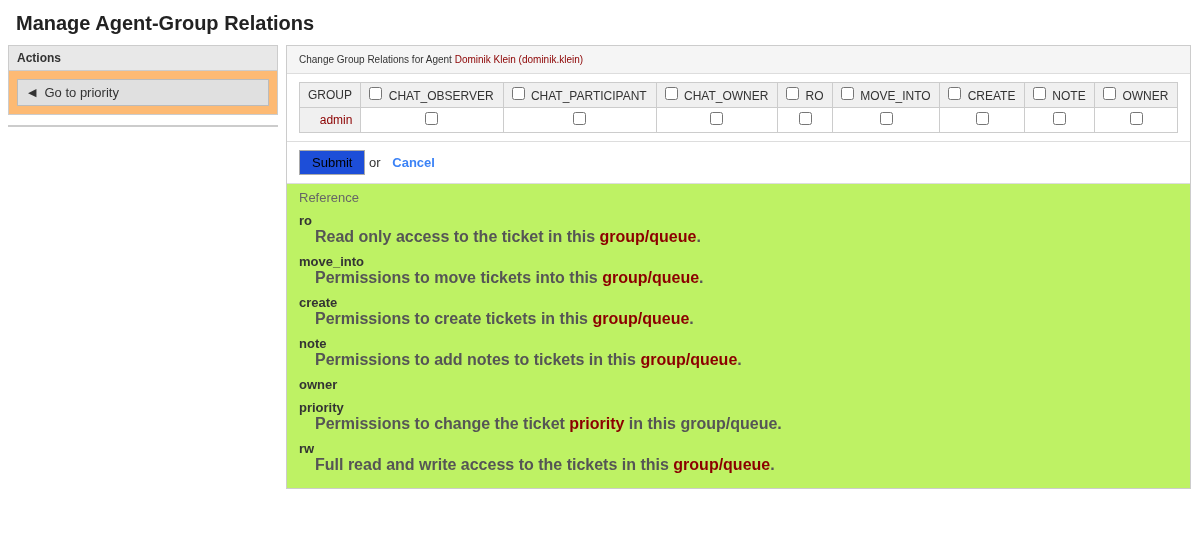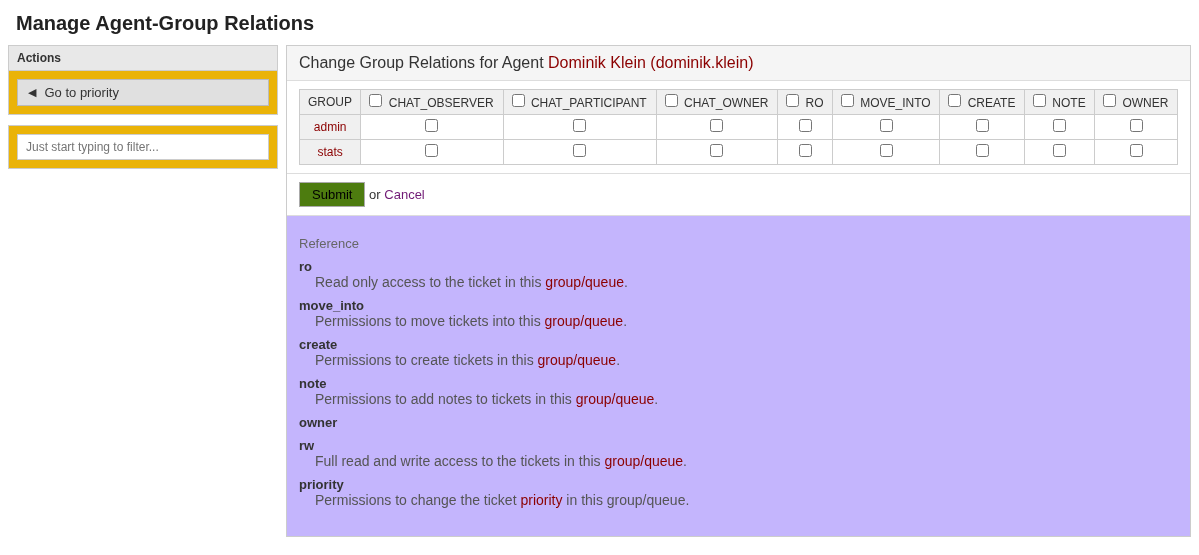--- a/index.html
+++ b/index.html
@@ -19,21 +19,21 @@
       display: flex;
       padding: 0 8px 8px;
       gap: 8px;
     }
     .sidebar {
       width: 270px;
       flex-shrink: 0;
     }
     .sidebar-section {
       border: 1px solid #ccc;
-      background: #eab308;
+      background: #fdba74;
       margin-bottom: 10px;
     }
     .sidebar-section-title {
       background: #e8e8e8;
       padding: 5px 8px;
       font-weight: bold;
       font-size: 12px;
       border-bottom: 1px solid #ccc;
     }
     .sidebar-section-body {
@@ -63,21 +63,21 @@
       color: #999;
     }
     .main-content {
       flex: 1;
       border: 1px solid #ccc;
     }
     .main-header {
       padding: 8px 12px;
       background: #f5f5f5;
       border-bottom: 1px solid #ddd;
-      font-size: 16px;
+      font-size: 10px;
     }
     .agent-link {
       color: #8b0000;
       text-decoration: none;
     }
     .table-wrapper {
       overflow-x: auto;
       padding: 8px 12px;
     }
     .permissions-table {
@@ -89,21 +89,21 @@
       border: 1px solid #ccc;
       padding: 4px 8px;
       background: #f0f0f0;
       text-align: left;
       white-space: nowrap;
       font-weight: normal;
     }
     .permissions-table td {
       border: 1px solid #ccc;
       padding: 4px 8px;
-      text-align: center;
+      text-align: right;
     }
     .group-col {
       font-weight: normal;
       background: #f0f0f0;
       color: #8b0000;
       text-decoration: none;
     }
     .th-group {
       background: #e0e0e0;
       font-weight: bold;
@@ -117,51 +117,53 @@
     }
     .permissions-table td.center {
       text-align: center;
     }
     .form-actions {
       padding: 8px 12px;
       border-top: 1px solid #ddd;
     }
     .submit-btn {
       padding: 4px 12px;
-      background: #4d7c0f;
+      background: #1d4ed8;
       border: 1px solid #aaa;
       cursor: pointer;
       font-size: 13px;
     }
     .cancel-link {
-      color: #701a75;
+      color: #3b82f6;
       text-decoration: none;
-      margin-left: 0;
+      margin-left: 8px;
+      font-weight: bold;
     }
     .reference-section {
-      background: #c4b5fd;
+      background: #bef264;
       border-top: 1px solid #ddd;
-      padding: 20px 12px;
+      padding: 6px 12px;
     }
     .reference-title {
       font-size: 13px;
       color: #666;
       margin-bottom: 8px;
     }
     .ref-item {
       margin-bottom: 8px;
     }
     .ref-term {
       font-weight: bold;
       font-size: 13px;
     }
     .ref-desc {
       padding-left: 16px;
       color: #555;
-      font-size: 14px;
+      font-size: 16px;
+      font-weight: bold;
     }
     .ref-link {
       color: #8b0000;
       text-decoration: none;
     }
   </style>
 </head>
 <body>
 
 <div class="page-title">Manage Agent-Group Relations</div>
@@ -174,23 +176,20 @@
       <div class="sidebar-section-title">Actions</div>
       <div class="sidebar-section-body">
         <button class="go-to-overview-btn">
           <span class="arrow">◀</span>
           <span>Go to priority</span>
         </button>
       </div>
     </div>
 
     <div class="sidebar-section">
-      <div class="sidebar-section-body">
-        <input type="text" class="filter-input" placeholder="Just start typing to filter..." style="">
-      </div>
     </div>
   </div>
 
   <div class="main-content">
     <div class="main-header">
       <span>Change Group Relations for Agent</span>
       <a href="#" class="agent-link">
         <span>Dominik Klein</span>
         <span>(dominik.klein)</span>
       </a>
@@ -232,31 +231,20 @@
             <td class="group-col"><a href="#" class="agent-link">admin</a></td>
             <td class="center"><input type="checkbox" style=""></td>
             <td class="center"><input type="checkbox" style=""></td>
             <td class="center"><input type="checkbox" style=""></td>
             <td class="center"><input type="checkbox" style=""></td>
             <td class="center"><input type="checkbox" style=""></td>
             <td class="center"><input type="checkbox" style=""></td>
             <td class="center"><input type="checkbox" style=""></td>
             <td class="center"><input type="checkbox" style=""></td>
           </tr>
-          <tr>
-            <td class="group-col"><a href="#" class="agent-link">stats</a></td>
-            <td class="center"><input type="checkbox" style=""></td>
-            <td class="center"><input type="checkbox" style=""></td>
-            <td class="center"><input type="checkbox" style=""></td>
-            <td class="center"><input type="checkbox" style=""></td>
-            <td class="center"><input type="checkbox" style=""></td>
-            <td class="center"><input type="checkbox" style=""></td>
-            <td class="center"><input type="checkbox" style=""></td>
-            <td class="center"><input type="checkbox" style=""></td>
-          </tr>
         </tbody>
       </table>
     </div>
 
     <div class="form-actions">
       <button class="submit-btn">Submit</button>
       <span>or</span>
       <a href="#" class="cancel-link">Cancel</a>
     </div>
 
@@ -289,27 +277,27 @@
         <div class="ref-desc">
           Permissions to add notes to tickets in this <a href="#" class="ref-link">group/queue</a>.
         </div>
       </div>
 
       <div class="ref-item">
         <div class="ref-term">owner</div>
       </div>
 
       <div class="ref-item">
+        <div class="ref-term">priority</div>
+        <div class="ref-desc">
+          Permissions to change the ticket <a href="#" class="ref-link">priority</a> in this group/queue.
+        </div>
+      </div>
+
+      <div class="ref-item">
         <div class="ref-term">rw</div>
         <div class="ref-desc">
           Full read and write access to the tickets in this <a href="#" class="ref-link">group/queue</a>.
-        </div>
-      </div>
-
-      <div class="ref-item">
-        <div class="ref-term">priority</div>
-        <div class="ref-desc">
-          Permissions to change the ticket <a href="#" class="ref-link">priority</a> in this group/queue.
         </div>
       </div>
     </div>
   </div>
 </div>
 
 </body></html>

